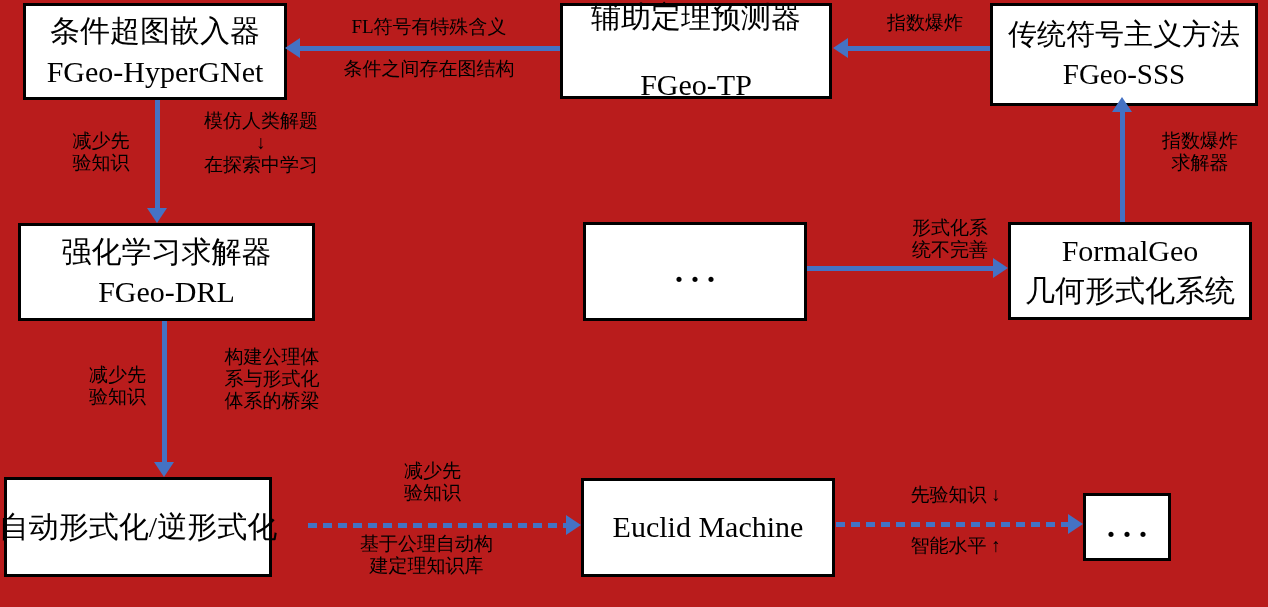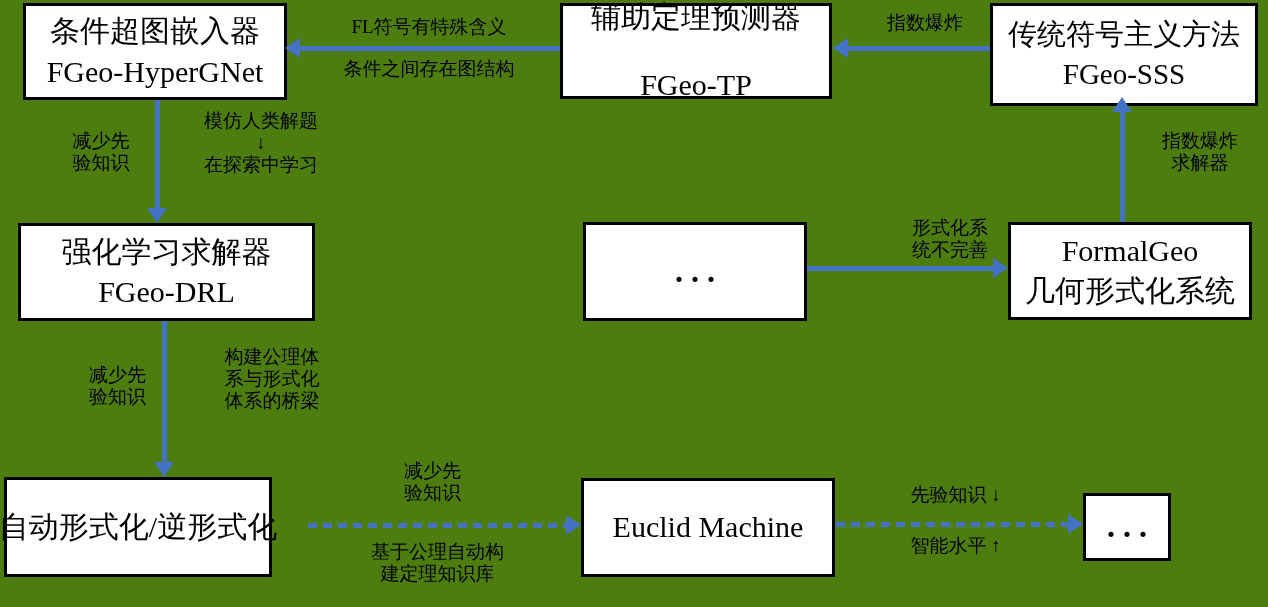--- a/index.html
+++ b/index.html
@@ -1,21 +1,21 @@
 <!DOCTYPE html>
 <html><head>
 <meta charset="utf-8">
 <style>
   * { margin: 0; padding: 0; box-sizing: border-box; }
   html, body { background: #ffffff; }
   #canvas {
     position: relative;
     width: 1268px;
     height: 607px;
-    background: #4d7c0f;
+    background: #b91c1c;
     font-family: "Liberation Serif", "DejaVu Serif", serif;
     color: #000000;
     overflow: hidden;
   }
   .box {
     position: absolute;
     border: 3px solid #000000;
     background: #ffffff;
     display: flex;
     flex-direction: column;
@@ -85,21 +85,21 @@
   [data-name="label-fl-special"]         { left: 298px; top: 16px;  width: 262px; }
   [data-name="label-cond-graph"]         { left: 293px; top: 58px;  width: 272px; }
   [data-name="label-exp-explosion"]      { left: 845px; top: 12px;  width: 160px; }
   [data-name="label-reduce-prior-top"]   { left: 50px;  top: 130px; width: 102px; }
   [data-name="label-imitate-human"]      { left: 175px; top: 110px; width: 172px; }
   [data-name="label-build-solver"]       { left: 1138px;top: 130px; width: 124px; }
   [data-name="label-formal-incomplete"]  { left: 894px; top: 217px; width: 112px; }
   [data-name="label-reduce-prior-mid"]   { left: 65px;  top: 364px; width: 105px; }
   [data-name="label-axiom-bridge"]       { left: 204px; top: 346px; width: 136px; }
   [data-name="label-reduce-prior-bottom"]{ left: 380px; top: 460px; width: 105px; }
-  [data-name="label-axiom-kb"]           { left: 345px; top: 533px; width: 185px; margin-top: 8px; }
+  [data-name="label-axiom-kb"]           { left: 334px; top: 533px; width: 185px; }
   [data-name="label-prior-down"]         { left: 878px; top: 484px; width: 155px; }
   [data-name="label-intelligence-up"]    { left: 878px; top: 535px; width: 155px; }
 </style>
 </head>
 <body>
 
 <div id="canvas" data-name="diagram-canvas">
 
   <div class="box" data-name="box-fgeo-hypergnet">
     <span class="bline" data-name="box-title-cn">条件超图嵌入器</span>

